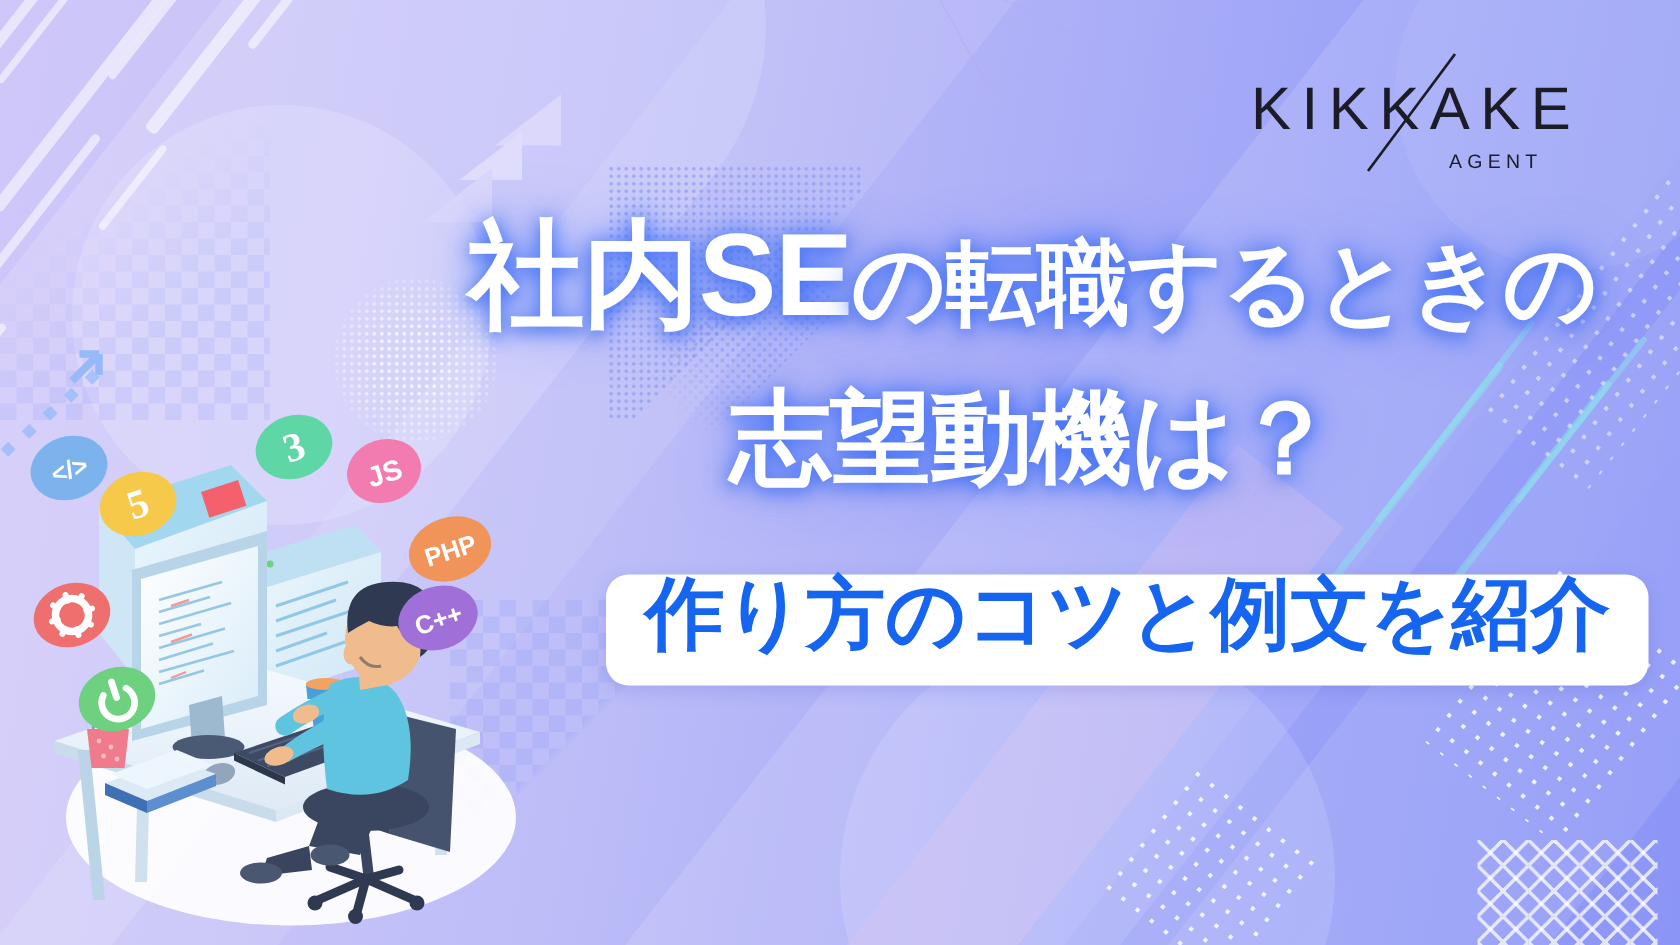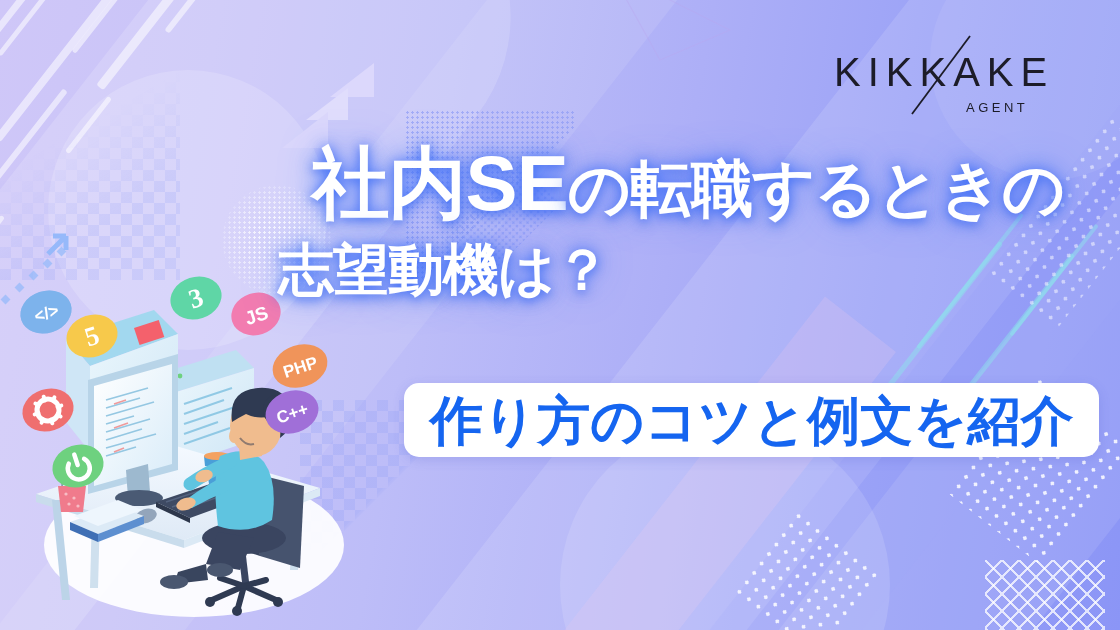--- a/index.html
+++ b/index.html
@@ -228,34 +228,34 @@
     line-height: 1.0;
     text-shadow:
       0 0 16px rgba(60,110,250,0.85),
       0 0 34px rgba(70,120,250,0.60),
       0 3px 10px rgba(40,90,230,0.55);
   }
   #hl-line-1 { font-size: 73px; letter-spacing: -1px; text-align: center; }
   #hl-line-1 .em { font-size: 78px; }
   #hl-line-1 .rest { font-size: 62px; }
   #hl-line-2 {
-    margin-top: 20px;
-    font-size: 56px;
+    margin-top: 36px;
+    font-size: 68px;
     letter-spacing: -1px;
+    text-align: center;
   }
 
   
   #pill {
     position: absolute;
     left: 404px;
     top: 383px;
     height: 74px;
     padding: 0 26px;
     display: flex;
-    align-items: center;
     background: #ffffff;
     border-radius: 15px;
     box-shadow: 0 3px 12px rgba(60,80,200,0.18);
   }
   #pill-text {
     color: #1565f0;
     font-size: 53px;
     font-weight: 700;
     letter-spacing: 0px;
     line-height: 1;

